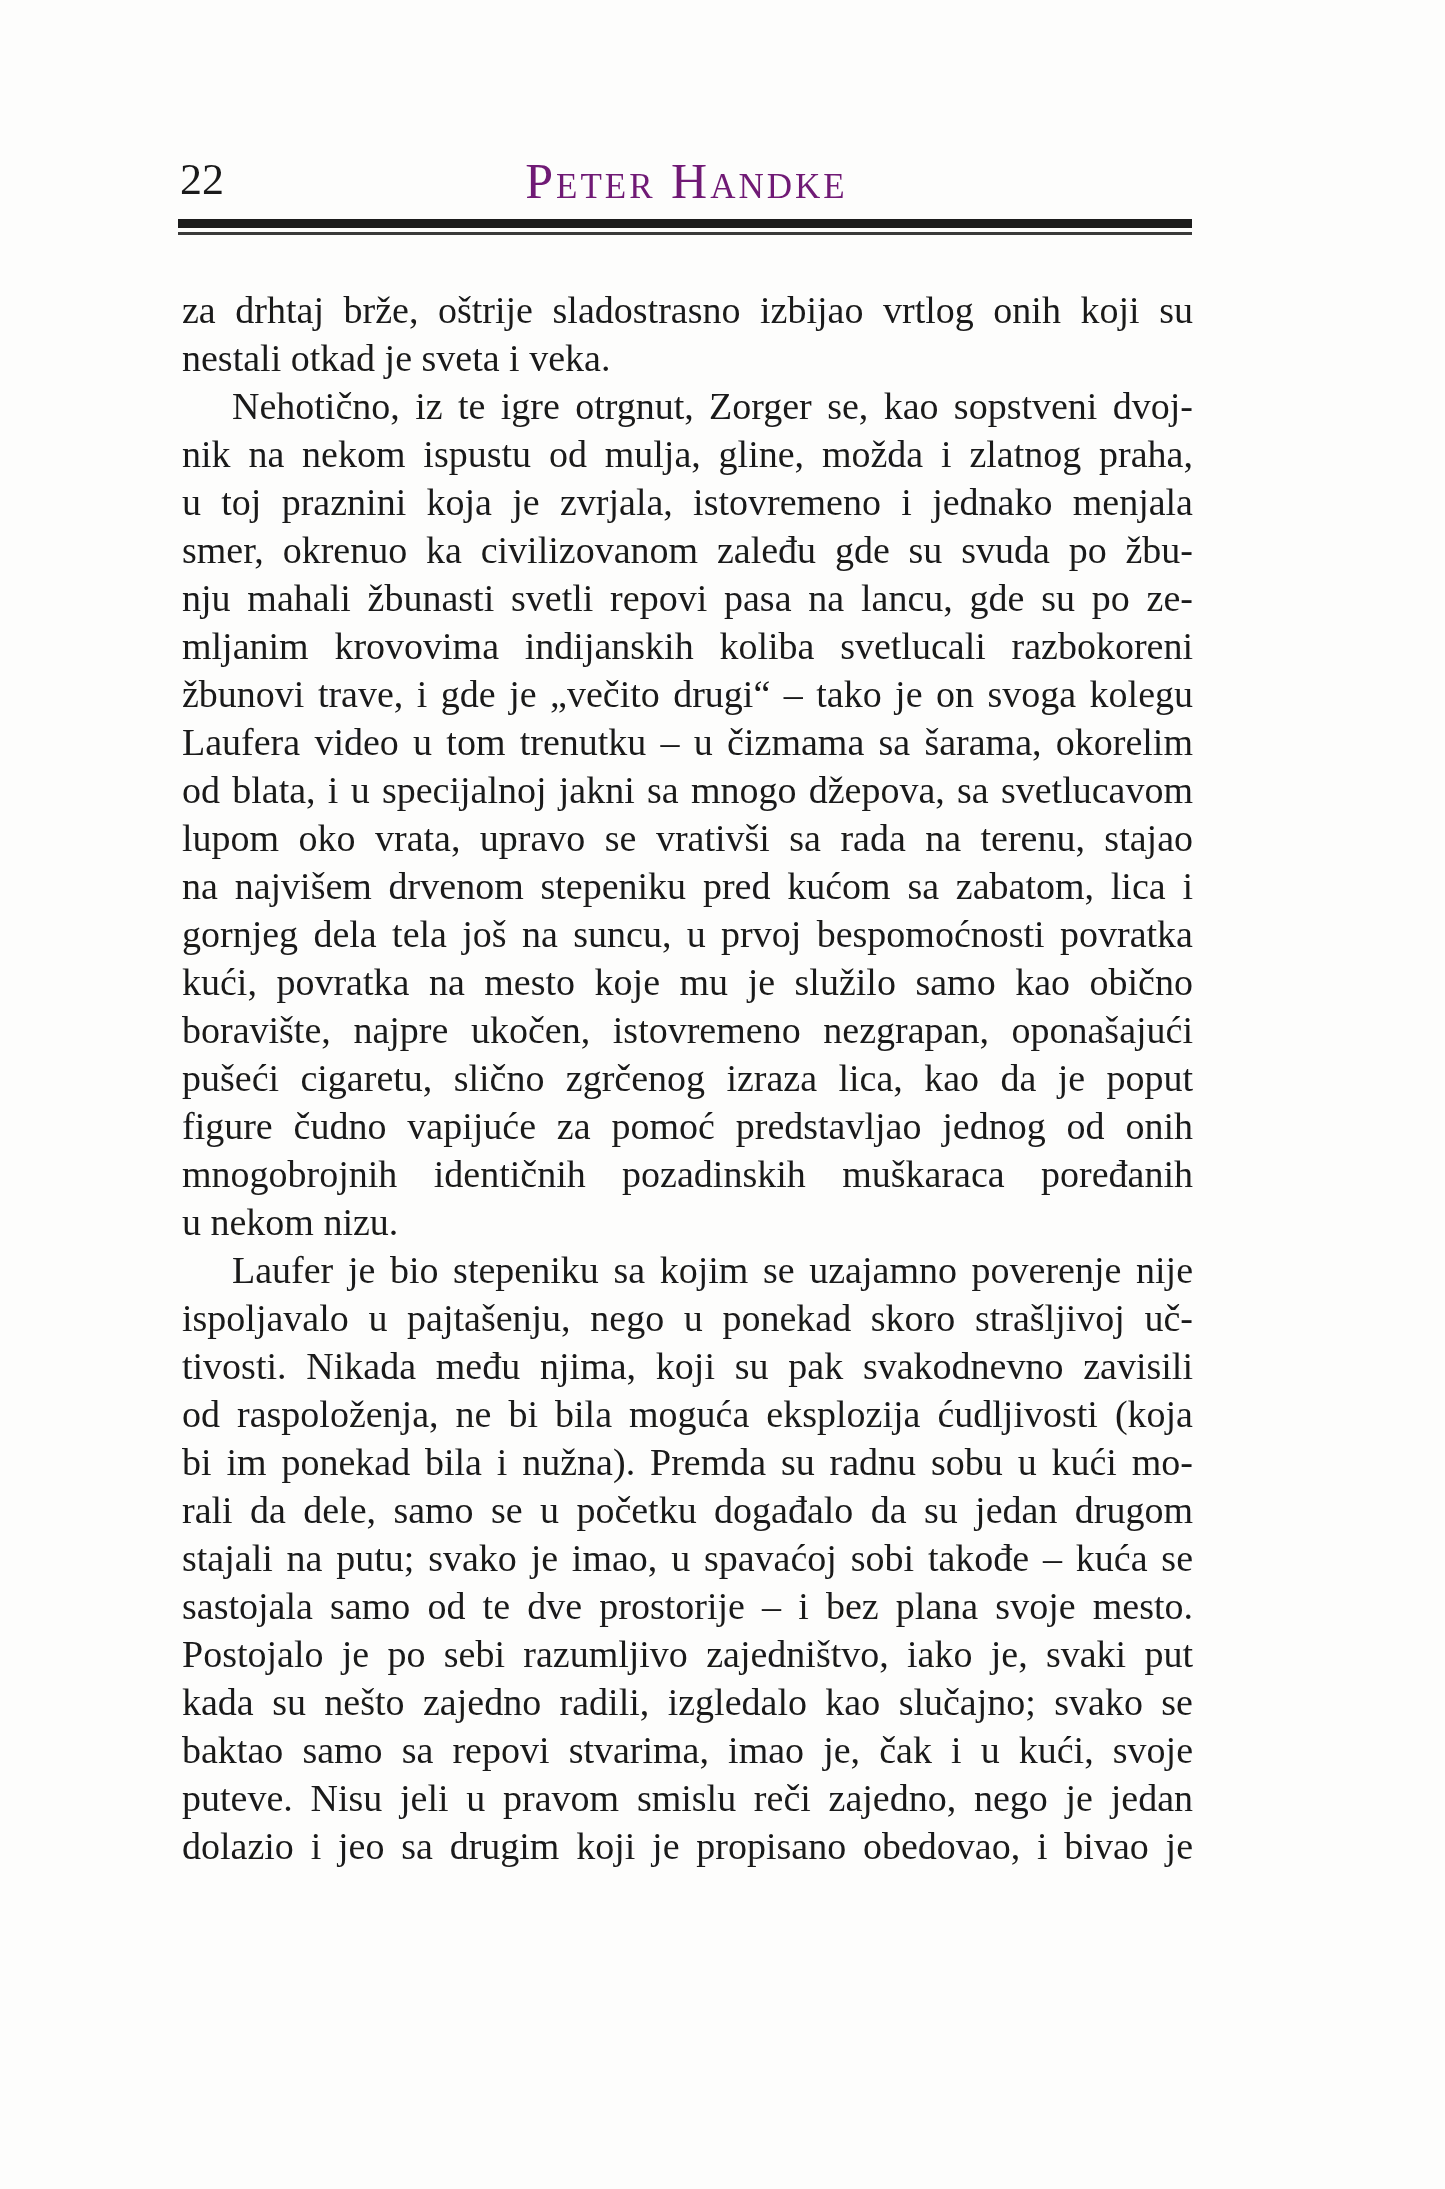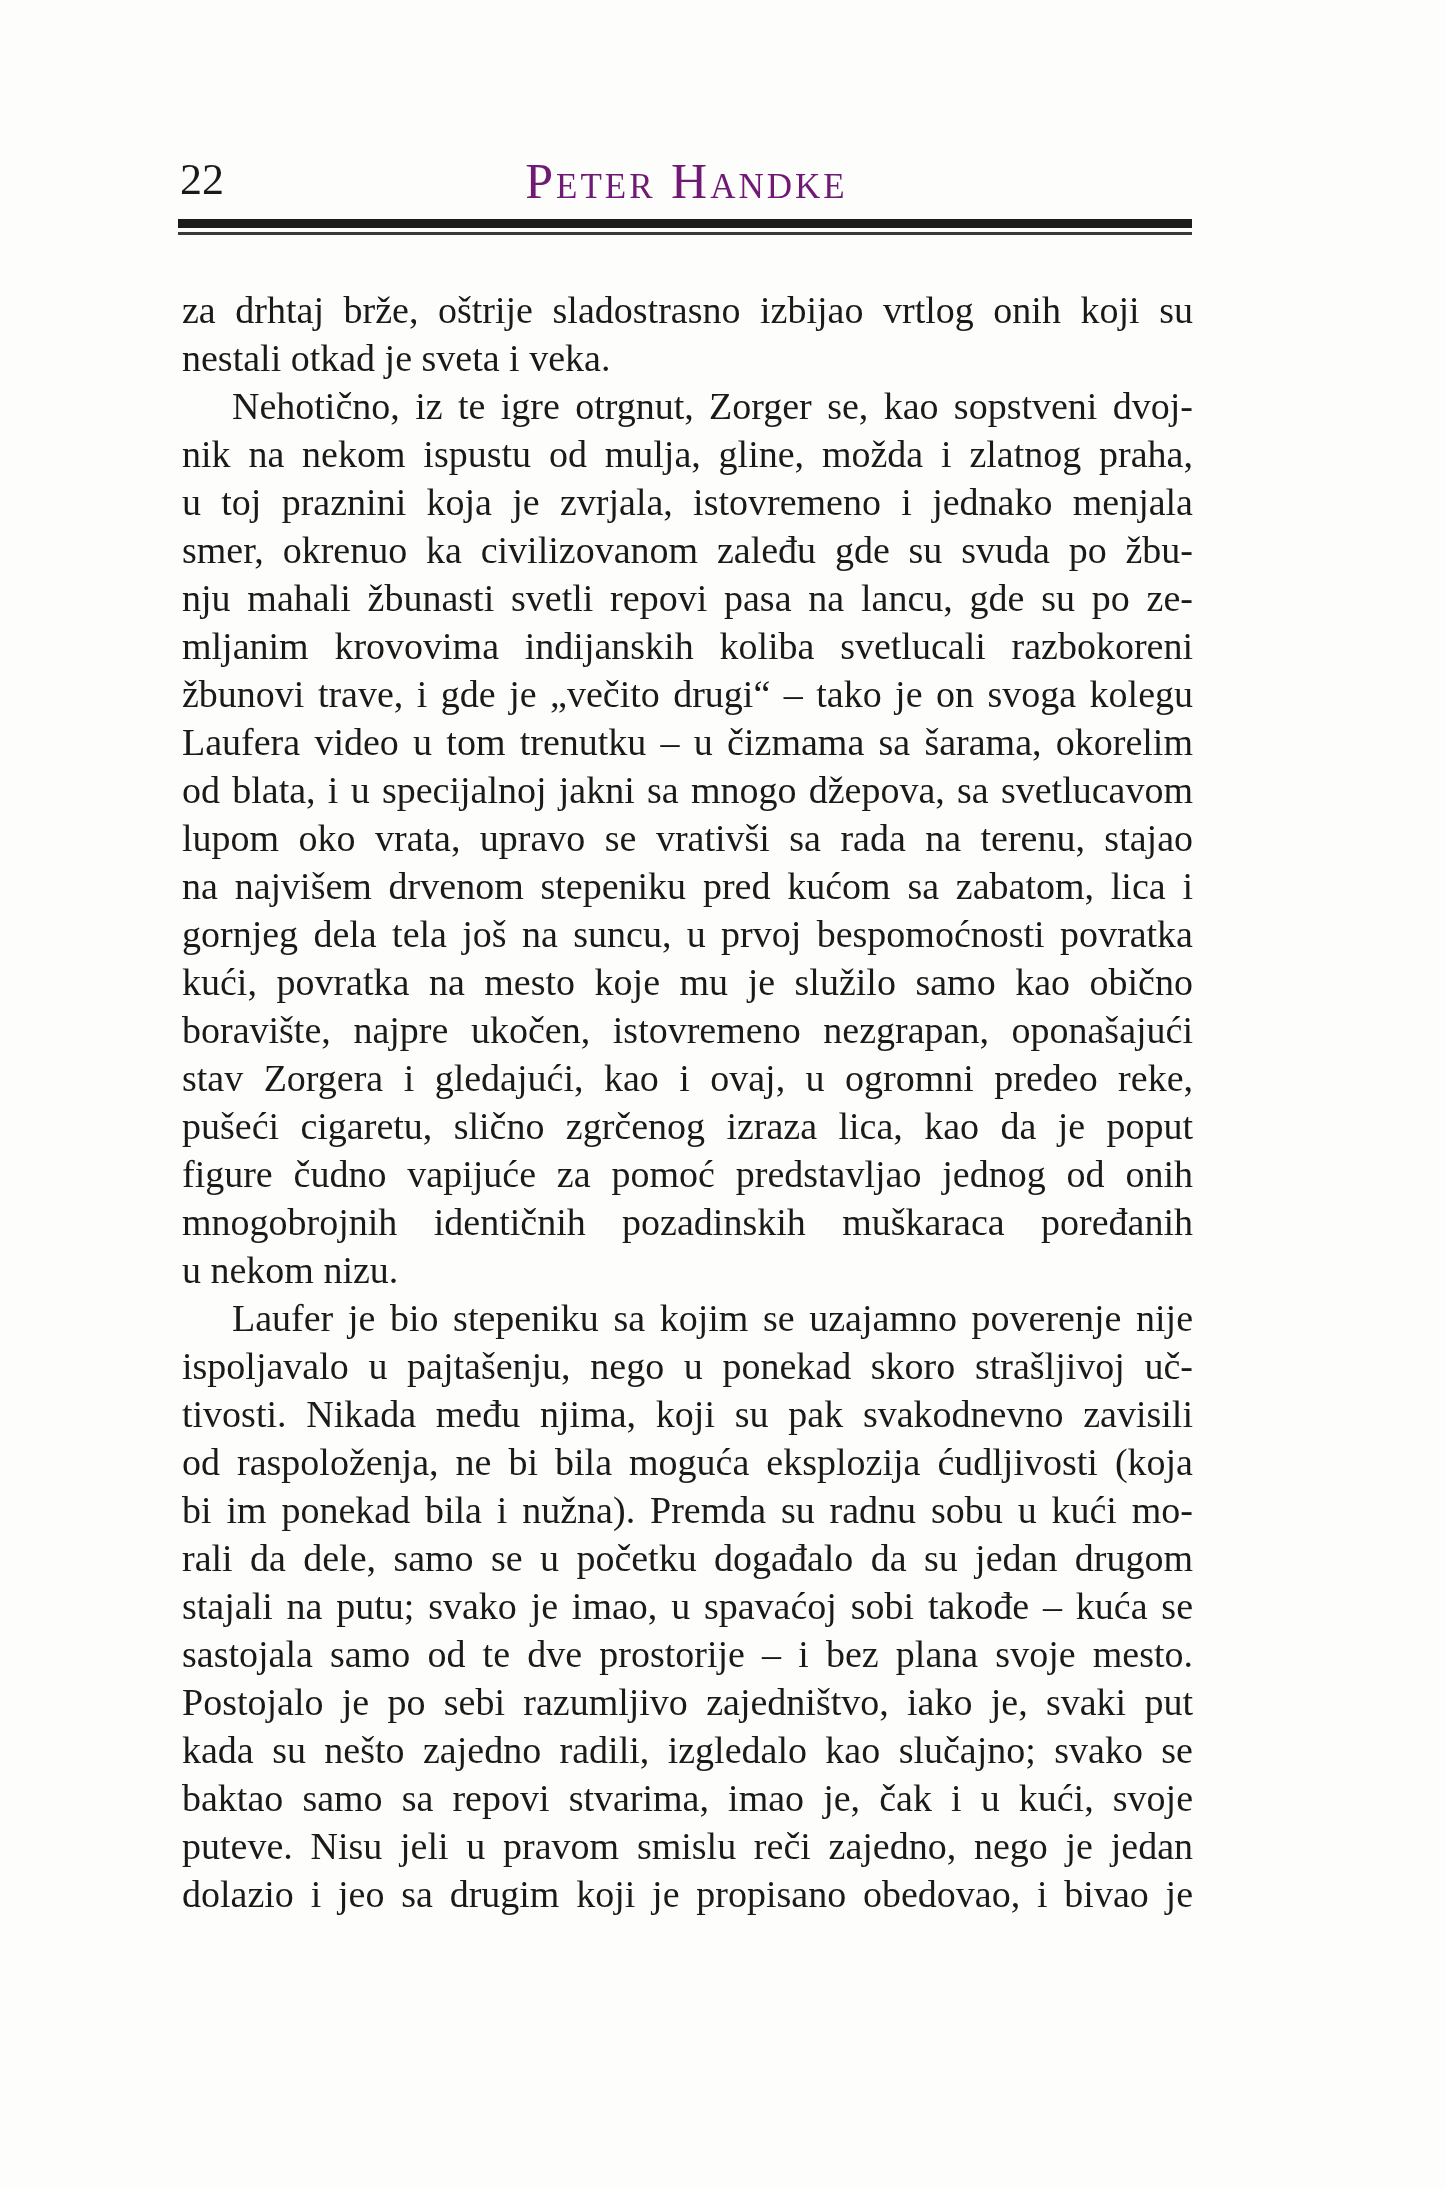--- a/index.html
+++ b/index.html
@@ -109,21 +109,20 @@
     <div class="text-line">nju mahali žbunasti svetli repovi pasa na lancu, gde su po ze-</div>
     <div class="text-line">mljanim krovovima indijanskih koliba svetlucali razbokoreni</div>
     <div class="text-line">žbunovi trave, i gde je „večito drugi“ – tako je on svoga kolegu</div>
     <div class="text-line">Laufera video u tom trenutku – u čizmama sa šarama, okorelim</div>
     <div class="text-line">od blata, i u specijalnoj jakni sa mnogo džepova, sa svetlucavom</div>
     <div class="text-line">lupom oko vrata, upravo se vrativši sa rada na terenu, stajao</div>
     <div class="text-line">na najvišem drvenom stepeniku pred kućom sa zabatom, lica i</div>
     <div class="text-line">gornjeg dela tela još na suncu, u prvoj bespomoćnosti povratka</div>
     <div class="text-line">kući, povratka na mesto koje mu je služilo samo kao obično</div>
     <div class="text-line">boravište, najpre ukočen, istovremeno nezgrapan, oponašajući</div>
-    <div class="text-line">stav Zorgera i gledajući, kao i ovaj, u ogromni predeo reke,</div>
     <div class="text-line">pušeći cigaretu, slično zgrčenog izraza lica, kao da je poput</div>
     <div class="text-line">figure čudno vapijuće za pomoć predstavljao jednog od onih</div>
     <div class="text-line">mnogobrojnih identičnih pozadinskih muškaraca poređanih</div>
     <div class="text-line line-left">u nekom nizu.</div>
     <div class="text-line line-indent">Laufer je bio stepeniku sa kojim se uzajamno poverenje nije</div>
     <div class="text-line">ispoljavalo u pajtašenju, nego u ponekad skoro strašljivoj uč-</div>
     <div class="text-line">tivosti. Nikada među njima, koji su pak svakodnevno zavisili</div>
     <div class="text-line">od raspoloženja, ne bi bila moguća eksplozija ćudljivosti (koja</div>
     <div class="text-line">bi im ponekad bila i nužna). Premda su radnu sobu u kući mo-</div>
     <div class="text-line">rali da dele, samo se u početku događalo da su jedan drugom</div>

